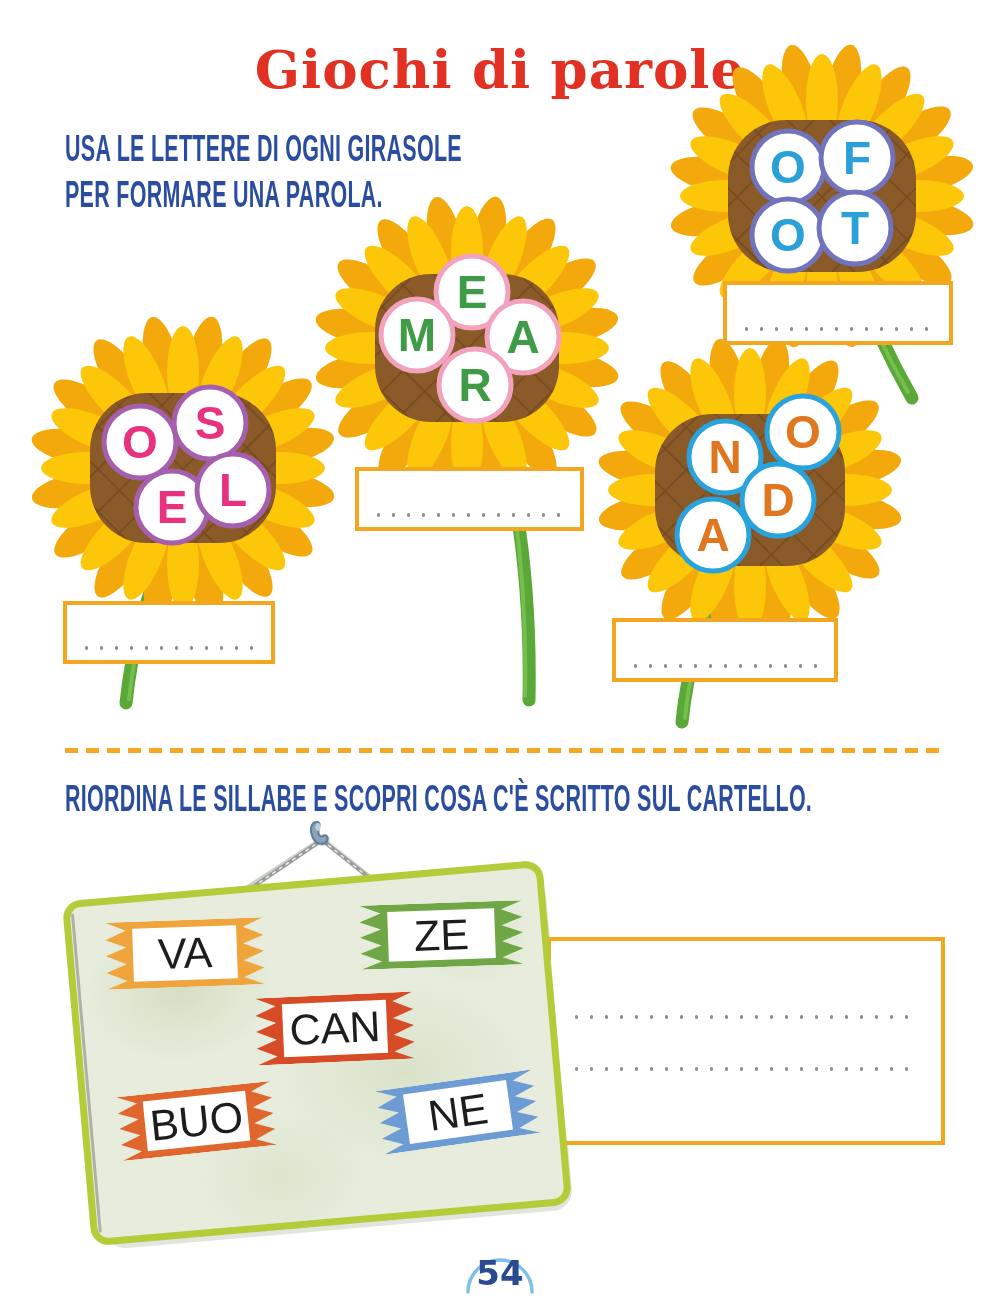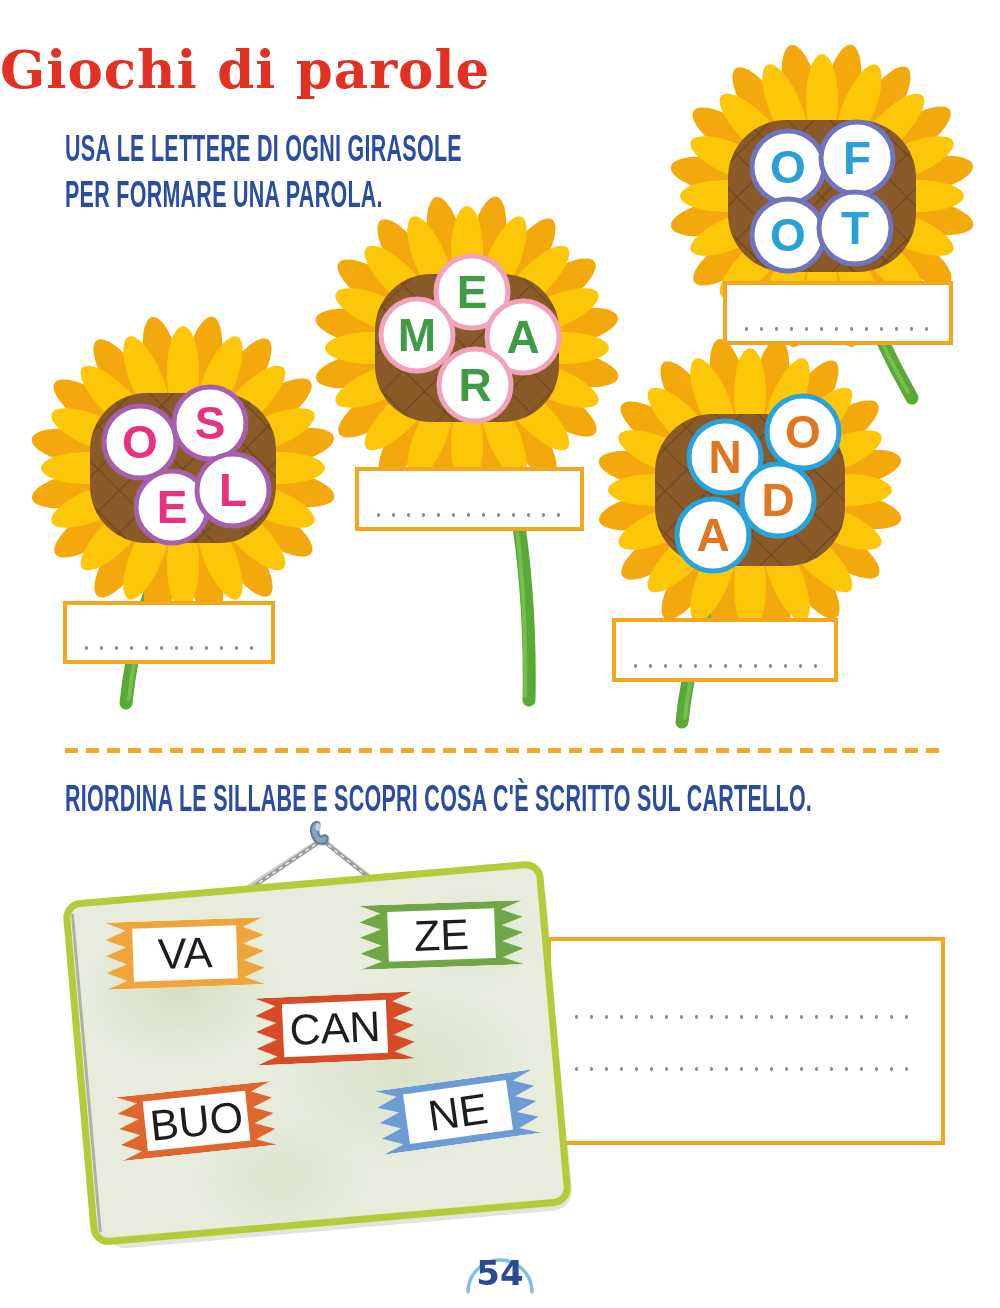--- a/index.html
+++ b/index.html
@@ -1,20 +1,20 @@
 <!DOCTYPE html>
 <html><head>
 <meta charset="utf-8">
 <style>
   html,body{margin:0;padding:0;background:#fff;}
   .page{position:relative;width:1000px;height:1308px;background:#ffffff;overflow:hidden;
         font-family:"Liberation Sans",sans-serif;}
 
   
-  .title{position:absolute;left:0;right:0;top:38px;text-align:left;
+  .title{position:absolute;left:0;right:0;top:38px;text-align:center;
          font-family:"DejaVu Serif",serif;font-weight:700;font-size:53px;
          color:#e23122;letter-spacing:1px;}
   .instr{position:absolute;color:#2b4da0;font-weight:700;font-size:37px;
          line-height:46px;transform:scaleX(.58);transform-origin:left top;
          white-space:nowrap;letter-spacing:.5px;}
   .instr1{left:65px;top:126px;}
   .instr2{left:65px;top:776px;}
 
   
   .flower{position:absolute;z-index:1;}

